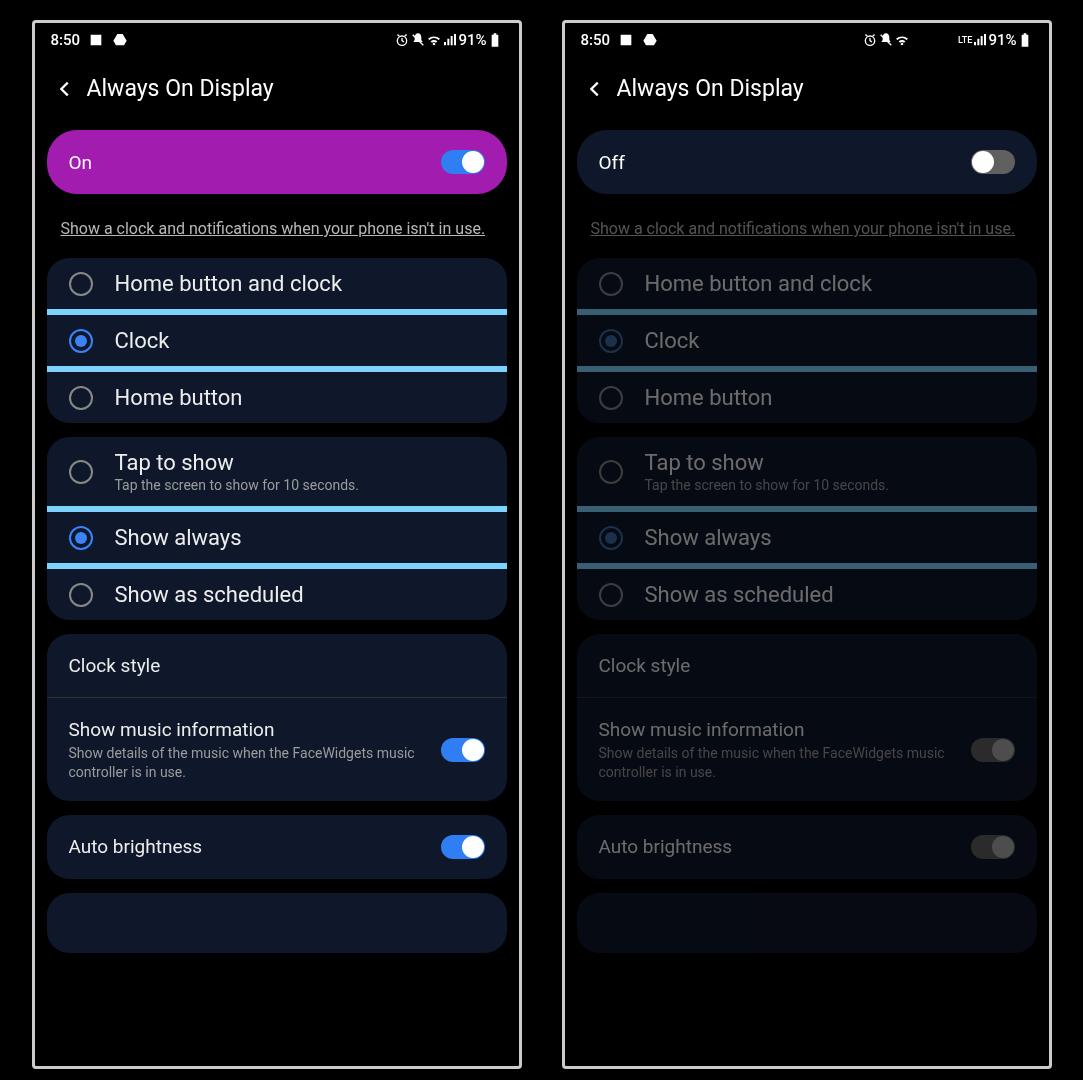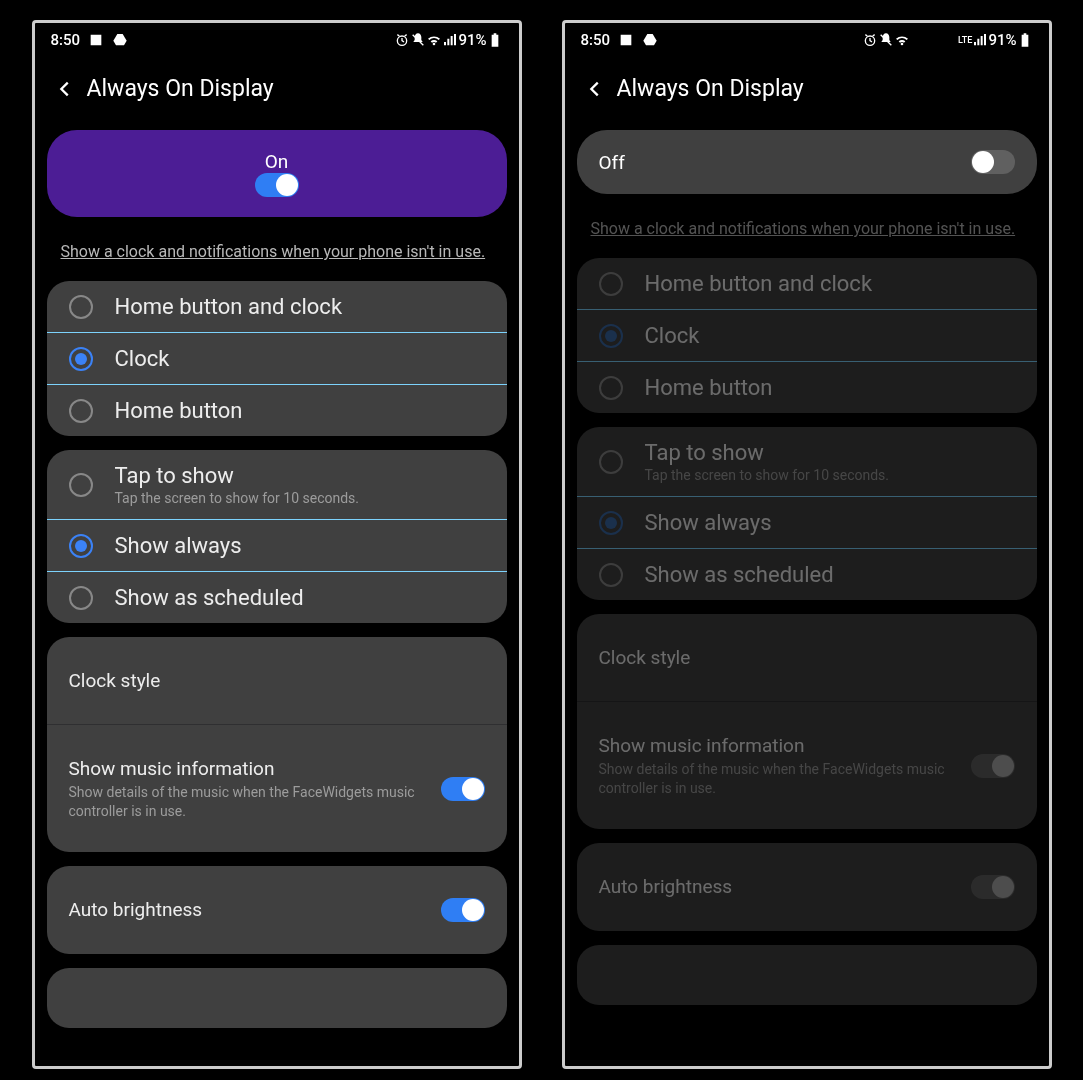--- a/index.html
+++ b/index.html
@@ -45,32 +45,32 @@
     gap: 10px;
   }
   .back-btn {
     width: 24px; height: 24px; display: flex; align-items: center; justify-content: center;
     cursor: pointer;
   }
   .back-btn svg { width: 22px; height: 22px; stroke: #fff; stroke-width: 2.5; fill: none; }
   .header-title { font-size: 23px; color: #fff; font-weight: 400; }
   .content { padding: 0 12px; flex: 1; overflow: hidden; }
   .card {
-    background: #404040;
+    background: #0f172a;
     border-radius: 22px;
     margin-bottom: 14px;
   }
   .master-toggle {
     display: flex;
     align-items: center;
     justify-content: space-between;
     padding: 20px 22px;
     border-radius: 30px;
   }
-  .master-toggle.on { background: #4c1d95; flex-direction: column; }
+  .master-toggle.on { background: #a21caf; }
   .master-label { font-size: 19px; color: #fff; }
   .toggle {
     width: 44px; height: 24px; border-radius: 12px; position: relative;
     background: #606060; cursor: pointer;
   }
   .toggle.on { background: #2f7ef4; }
   .toggle-knob {
     width: 22px; height: 22px; border-radius: 50%; background: #fff;
     position: absolute; top: 1px; left: 1px; transition: none;
   }
@@ -81,37 +81,37 @@
     line-height: 1.4;
     padding: 10px 14px 18px 14px;
     text-decoration: underline;
   }
   .radio-item {
     display: flex;
     align-items: center;
     padding: 13px 22px;
     gap: 22px;
     cursor: pointer;
-    border-top: 1px solid #7dd3fc;
+    border-top: 6px solid #7dd3fc;
   }
   .radio-item:first-child { border-top: none; }
   .radio {
     width: 24px; height: 24px; border-radius: 50%;
     border: 2px solid #888; display: flex; align-items: center; justify-content: center;
     flex-shrink: 0;
   }
   .radio.selected { border-color: #3b82f6; }
   .radio-dot { width: 12px; height: 12px; border-radius: 50%; background: #3b82f6; display: none; }
   .radio.selected .radio-dot { display: block; }
   .radio-texts { display: flex; flex-direction: column; }
   .radio-label { font-size: 22px; color: #ededed; }
   .radio-sub { font-size: 14px; color: #9c9c9c; margin-top: 2px; }
   .list-item {
     display: flex; align-items: center; justify-content: space-between;
-    padding: 32px 22px;
+    padding: 20px 22px;
     border-top: 1px solid #2f2f31;
     cursor: pointer;
   }
   .list-item:first-child { border-top: none; }
   .list-texts { display: flex; flex-direction: column; flex: 1; padding-right: 12px; }
   .list-label { font-size: 19px; color: #ededed; }
   .list-sub { font-size: 14px; color: #9c9c9c; margin-top: 3px; line-height: 1.3; }
   .phone.disabled .dim { opacity: 0.45; }
   .phone.disabled .radio.selected { border-color: #3b6aa8; }
   .phone.disabled .radio-dot { background: #3b6aa8; }

